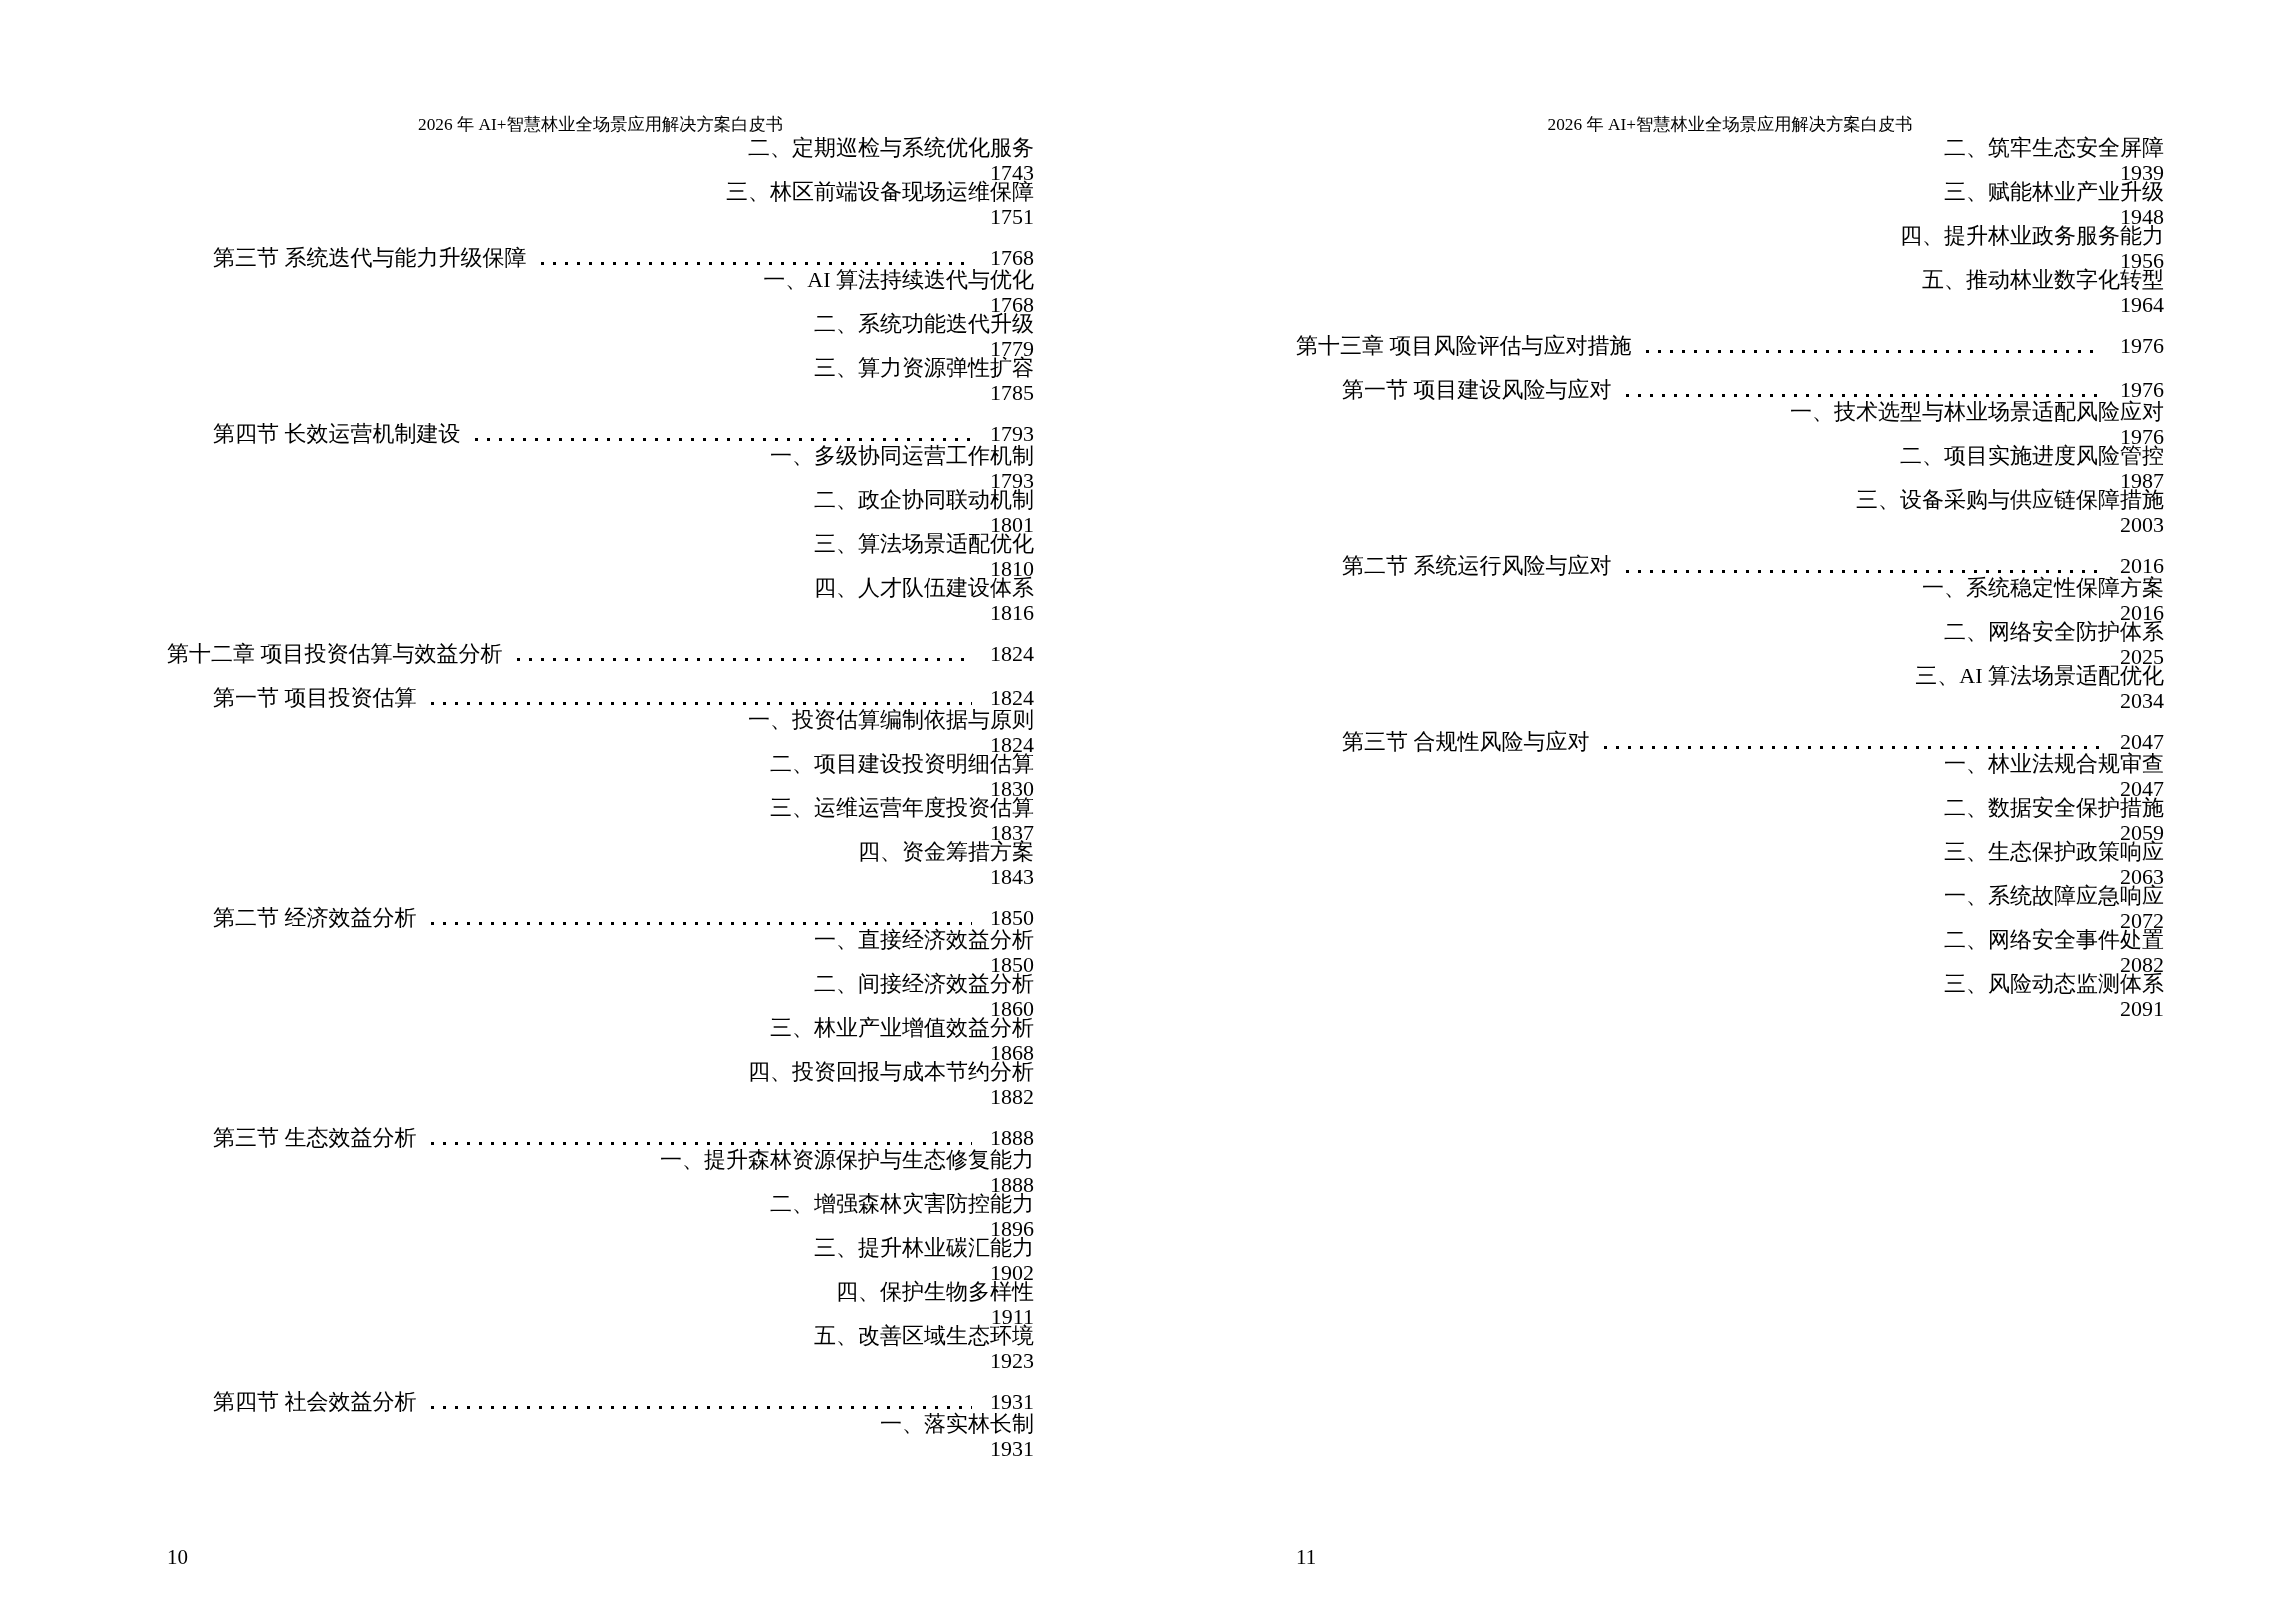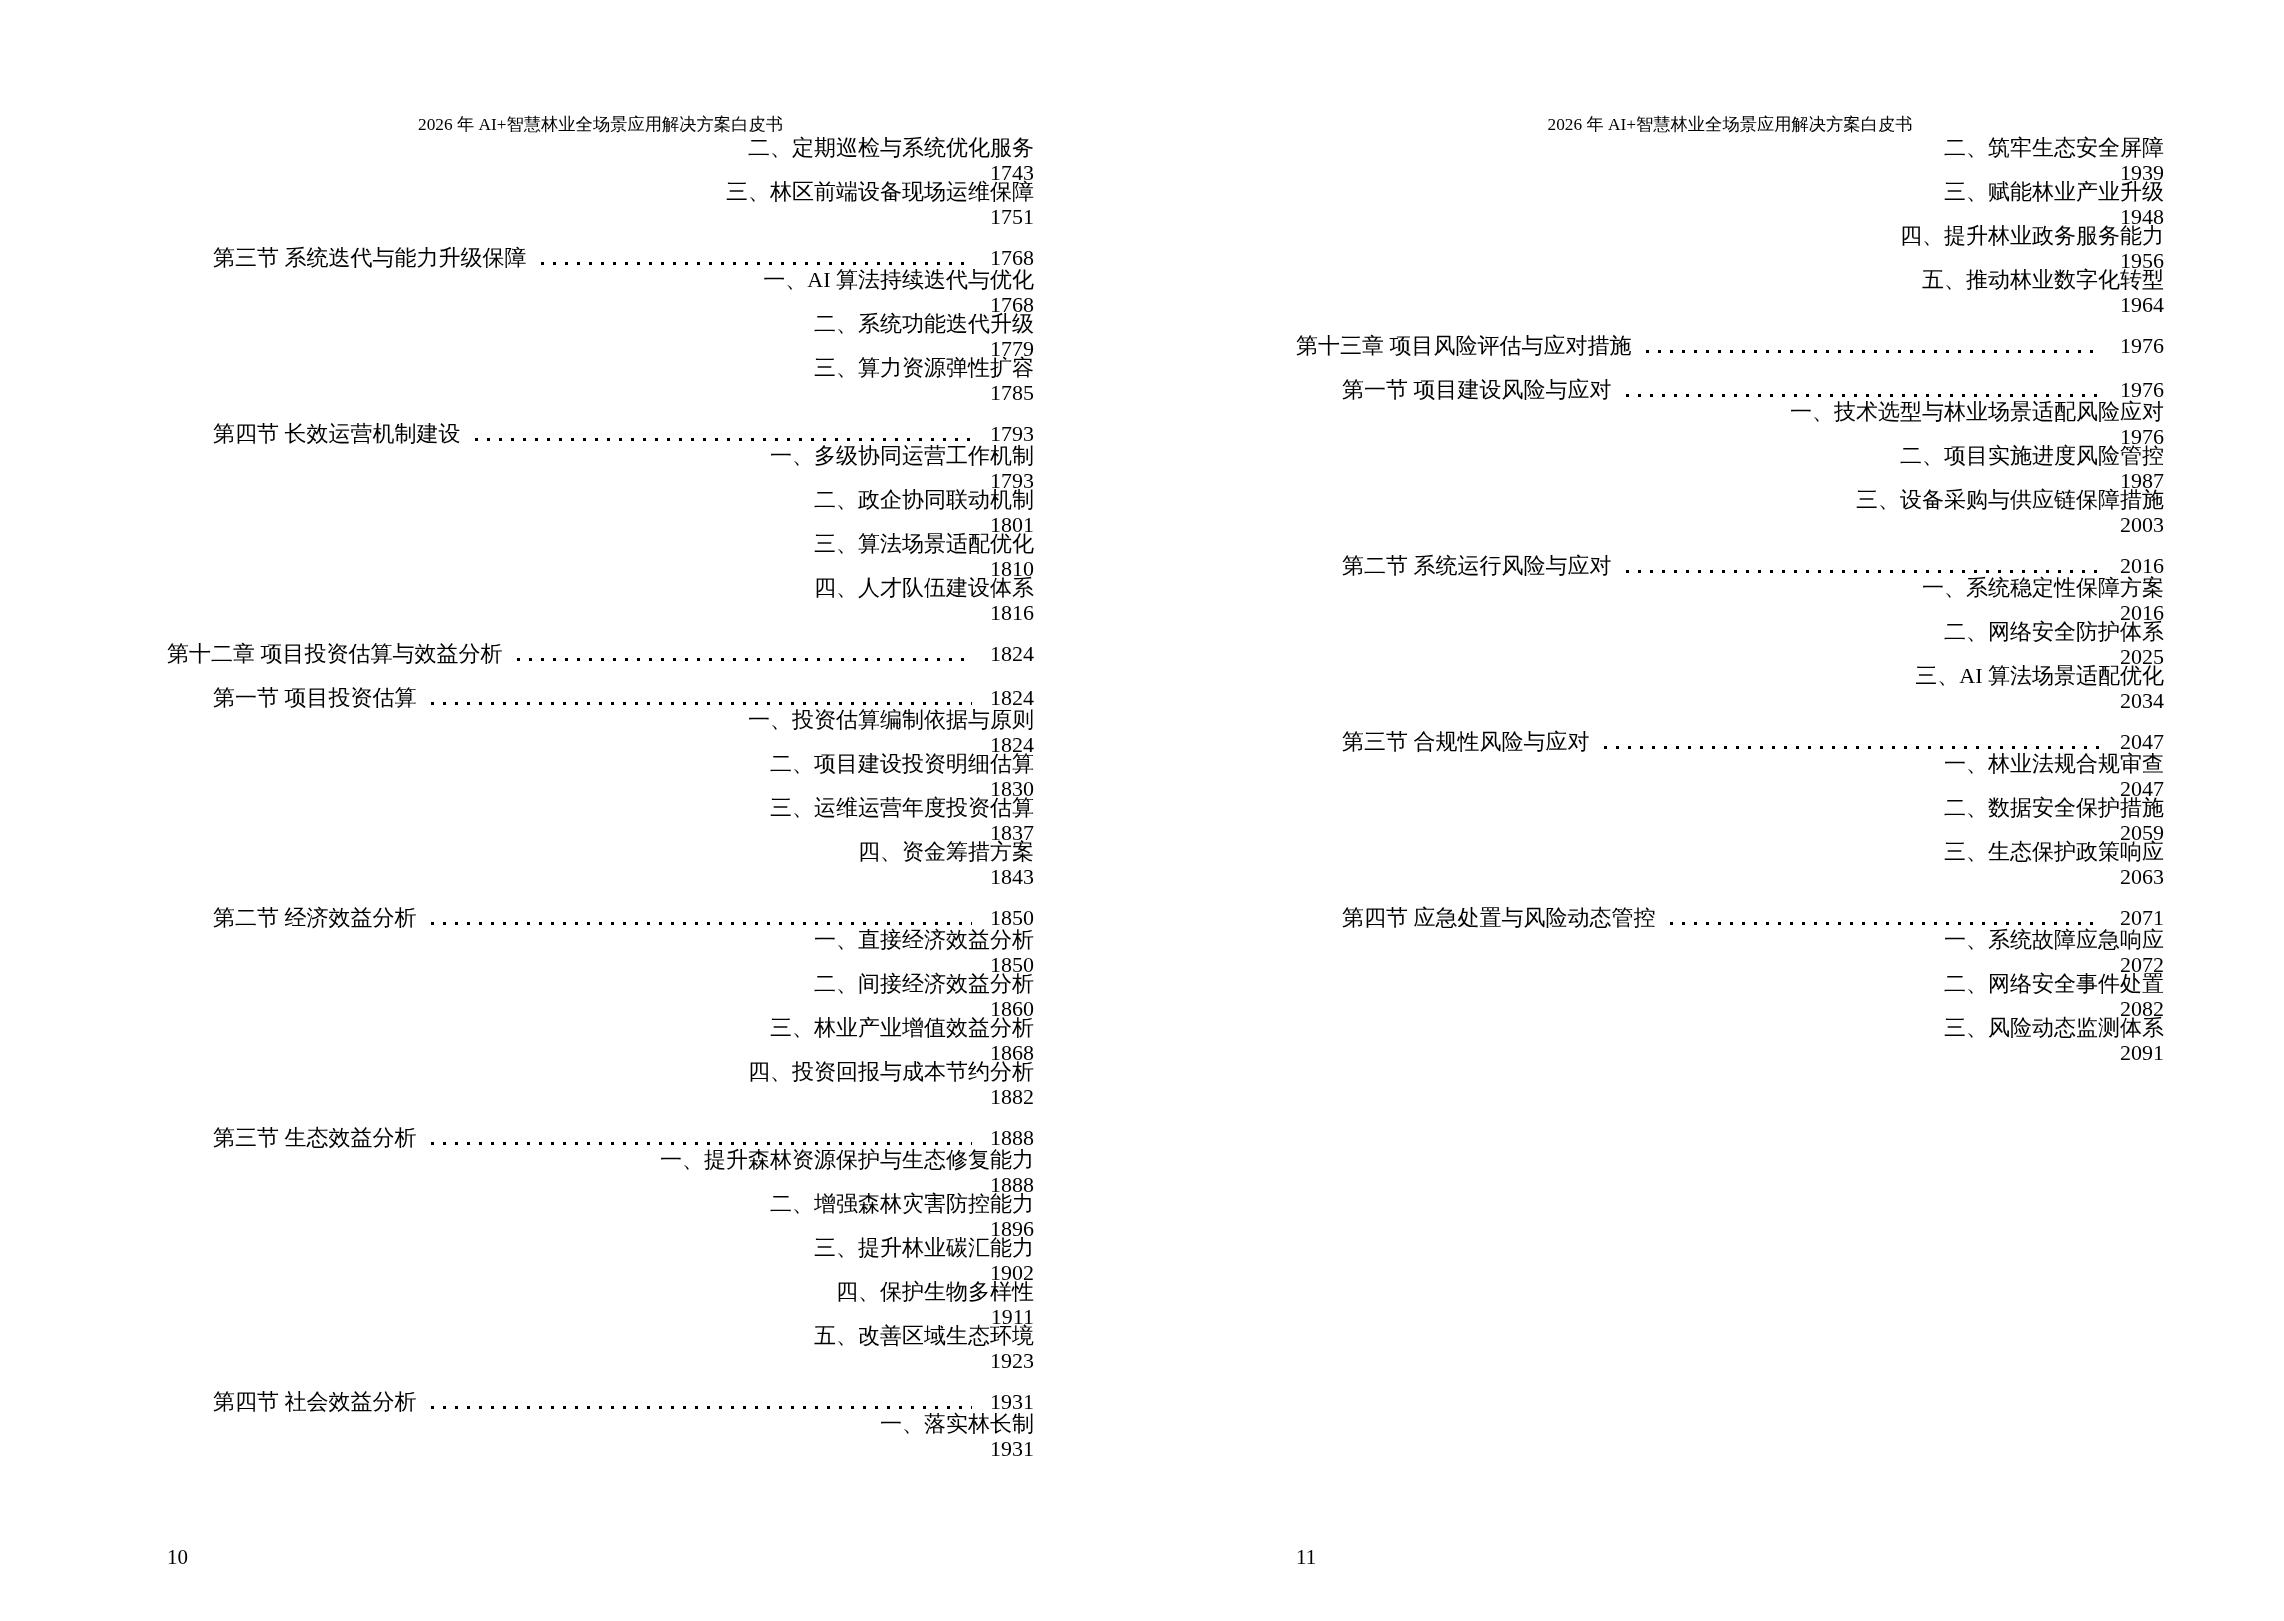--- a/index.html
+++ b/index.html
@@ -327,25 +327,20 @@
         <div class="toc-row level-2">
           <span class="toc-title">二、数据安全保护措施</span>
           <span class="leader"></span>
           <span class="toc-num">2059</span>
         </div>
         <div class="toc-row level-2">
           <span class="toc-title">三、生态保护政策响应</span>
           <span class="leader"></span>
           <span class="toc-num">2063</span>
         </div>
-        <div class="toc-row level-1">
-          <span class="toc-title">第四节 应急处置与风险动态管控</span>
-          <span class="leader"></span>
-          <span class="toc-num">2071</span>
-        </div>
         <div class="toc-row level-2">
           <span class="toc-title">一、系统故障应急响应</span>
           <span class="leader"></span>
           <span class="toc-num">2072</span>
         </div>
         <div class="toc-row level-2">
           <span class="toc-title">二、网络安全事件处置</span>
           <span class="leader"></span>
           <span class="toc-num">2082</span>
         </div>

